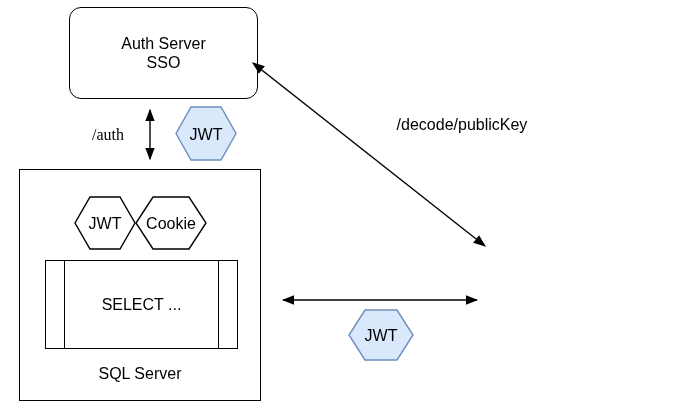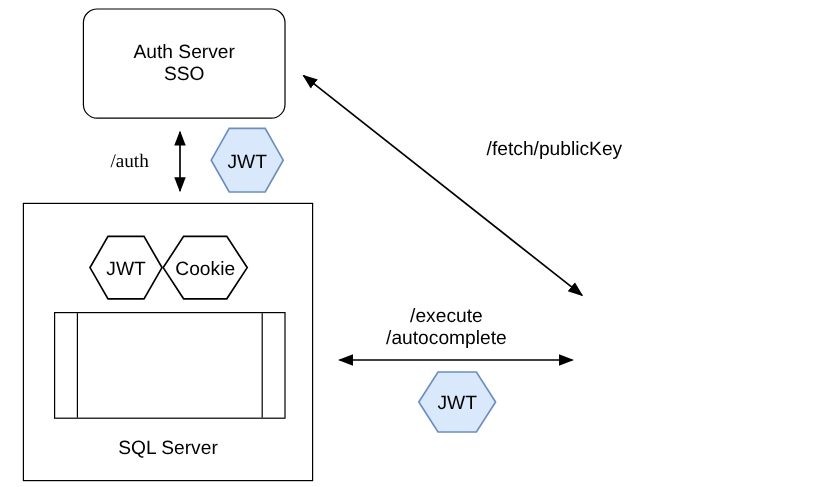--- a/index.html
+++ b/index.html
@@ -21,21 +21,21 @@
     display: flex;
     flex-direction: column;
     align-items: center;
     justify-content: center;
     text-align: center;
     font-size: 16px;
     line-height: 19px;
   }
   .node.rounded { border-radius: 12px; }
 
-  .auth-box  { left: 69px;  top: 7px;   width: 169px; height: 92px; }
+  .auth-box  { left: 69px;  top: 7px;   width: 189px; height: 92px; }
   .api-box   { left: 499px; top: 265px; width: 161px; height: 101px; gap: 25px; }
   .sql-box   { left: 19px;  top: 169px; width: 242px; height: 232px; }
 
   .process-box {
     position: absolute;
     left: 45px; top: 260px; width: 193px; height: 89px;
     background: #ffffff;
     border: 1.4px solid #000000;
     display: flex; align-items: center; justify-content: center;
     font-size: 16px;
@@ -81,31 +81,28 @@
   <div class="node rounded auth-box">
     <div>Auth Server</div>
     <div>SSO</div>
   </div>
 
   <div class="node sql-box"></div>
 
   <div class="process-box">
     <div class="process-bar left"></div>
     <div class="process-bar right"></div>
+    <div>SELECT ...</div>
   </div>
 
   <div class="free-label sql-editor-label">SQL Server</div>
 
 
   <div class="free-label auth-edge-label">/auth</div>
-  <div class="free-label fetch-edge-label">/fetch/publicKey</div>
-  <div class="free-label exec-edge-label">
-    <div>/execute</div>
-    <div>/autocomplete</div>
-  </div>
+  <div class="free-label fetch-edge-label">/decode/publicKey</div>
 
   <svg class="overlay" width="691" height="406" viewBox="0 0 691 406">
     <defs>
       <marker id="arrowhead" viewBox="0 0 10 10" refX="9" refY="5" markerWidth="9" markerHeight="9" orient="auto-start-reverse">
         <path d="M0,1.2 L10,5 L0,8.8 z" fill="#000000"></path>
       </marker>
     </defs>
 
     <line class="edge-line" x1="150" y1="110" x2="150" y2="159" marker-start="url(#arrowhead)" marker-end="url(#arrowhead)"></line>
 

